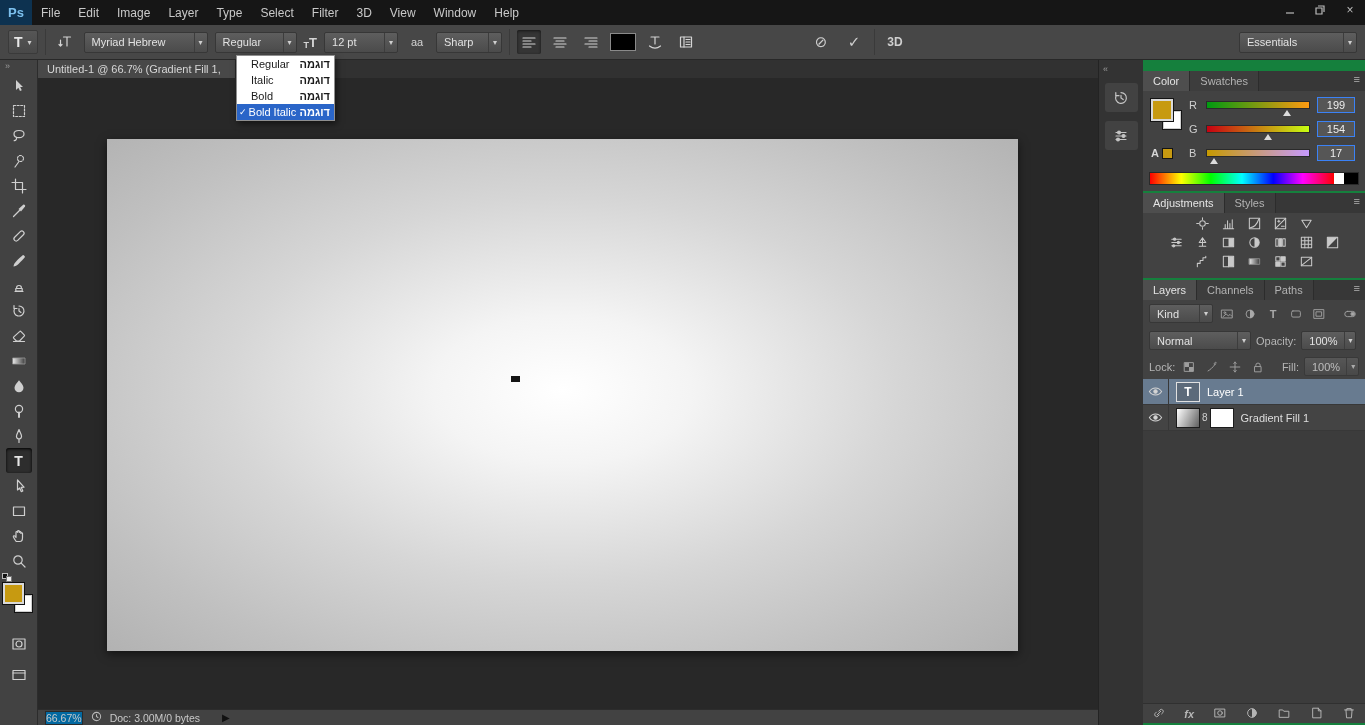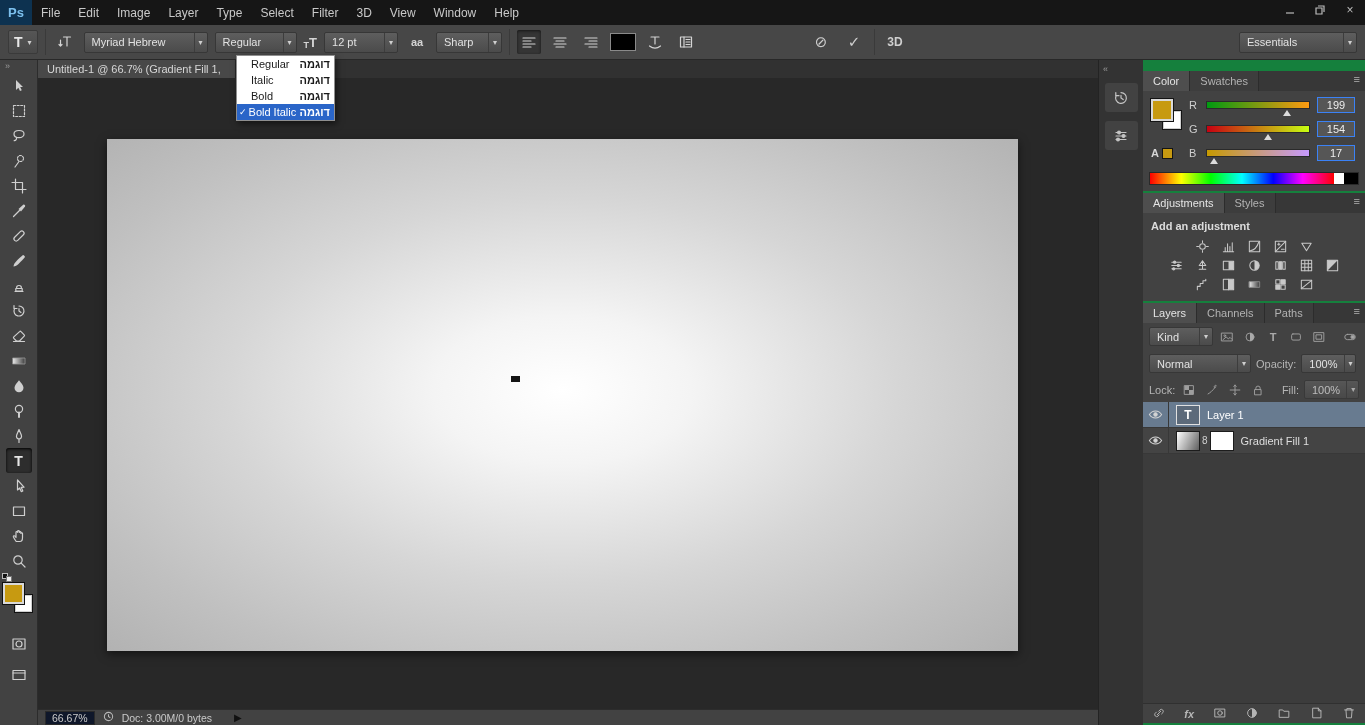--- a/index.html
+++ b/index.html
@@ -65,21 +65,21 @@
   .docarea{flex:1;min-width:0;display:flex;flex-direction:column;background:#282828}
   .tabbar{height:18px;background:#313131;display:flex;align-items:stretch}
   .doctab{background:#484848;color:#d6d6d6;font-size:11px;display:flex;align-items:center;padding:0 14px 0 9px;border-right:1px solid #262626}
   .canvas{flex:1;position:relative}
   .doc{position:absolute;left:69px;top:61px;width:911px;height:512px;
     background:radial-gradient(ellipse at 50% 49%, #ffffff 0%, #f4f4f4 20%, #d6d6d6 52%, #c0c0c0 80%, #b2b2b2 100%);
     box-shadow:0 3px 9px rgba(0,0,0,.55)}
   .textmark{position:absolute;left:404px;top:237px;width:9px;height:6px;background:#141414}
   .statusbar{height:16px;background:#424242;border-top:1px solid #2c2c2c;display:flex;align-items:center;
     font-size:10.5px;color:#c9c9c9;gap:8px;padding:0 7px}
-  .zoombox{background:#0f172a;border:1px solid #2a2a2a;height:14px;display:flex;align-items:center;padding:0 6px}
+  .zoombox{background:#0369a1;border:1px solid #2a2a2a;height:14px;display:flex;align-items:center;padding:0 0}
   .statico svg{width:11px;height:11px;stroke:#b9b9b9;fill:none;stroke-width:1.1}
   .statarr{color:#1c1c1c;font-size:10px;margin-left:14px;color:#0f0f0f;text-shadow:none}
   .statarr{color:#111}
 
   
   .dockstrip{width:45px;background:#333;border-left:1px solid #232323;display:flex;flex-direction:column;align-items:center;padding-top:4px;gap:9px}
   .dscol{align-self:flex-start;color:#9a9a9a;font-size:9px;padding-left:4px}
   .dockbtn{width:33px;height:29px;background:#424242;border-radius:3px;display:flex;align-items:center;justify-content:center}
   .dockbtn svg{width:16px;height:16px;stroke:#c5c5c5;fill:none;stroke-width:1.2;stroke-linecap:round}
 
@@ -201,21 +201,21 @@
       <span class="arr">▾</span>
     </div>
     <div class="sizeicon">
       <span class="small">T</span>
         <span class="big">T</span>
     </div>
     <div class="combo" style="width:74px">
       <span>12 pt</span>
       <span class="arr">▾</span>
     </div>
-    <div class="icbtn" style="font-weight:bold">aa</div>
+    <div class="icbtn" style="font-weight:normal">aa</div>
     <div class="combo" style="width:66px">
       <span>Sharp</span>
       <span class="arr">▾</span>
     </div>
     <div class="sep"></div>
     <div class="icbtn active">
       <svg viewBox="0 0 16 16">
           <path d="M2 4h12M2 7h8M2 10h12M2 13h8"></path>
         </svg>
     </div>
@@ -497,21 +497,20 @@
         </div>
       </div>
 
       <div class="panel">
         <div class="ptabs">
           <div class="ptab active">Adjustments</div>
           <div class="ptab">Styles</div>
           <div class="pmenu">≡</div>
         </div>
         <div class="adjbody">
-          <div class="adjhdr">Add an adjustment</div>
           <div class="adjrow">
             <div class="adjic">
                 <svg viewBox="0 0 16 16">
                   <circle cx="8" cy="8" r="3"></circle>
                   <path d="M8 1.8v2M8 12.2v2M1.8 8h2M12.2 8h2"></path>
                 </svg>
               </div>
             <div class="adjic">
                 <svg viewBox="0 0 16 16">
                   <path d="M2.5 13.5h11M4.5 13.5V9M7 13.5V5M9.5 13.5V8M12 13.5V4"></path>

